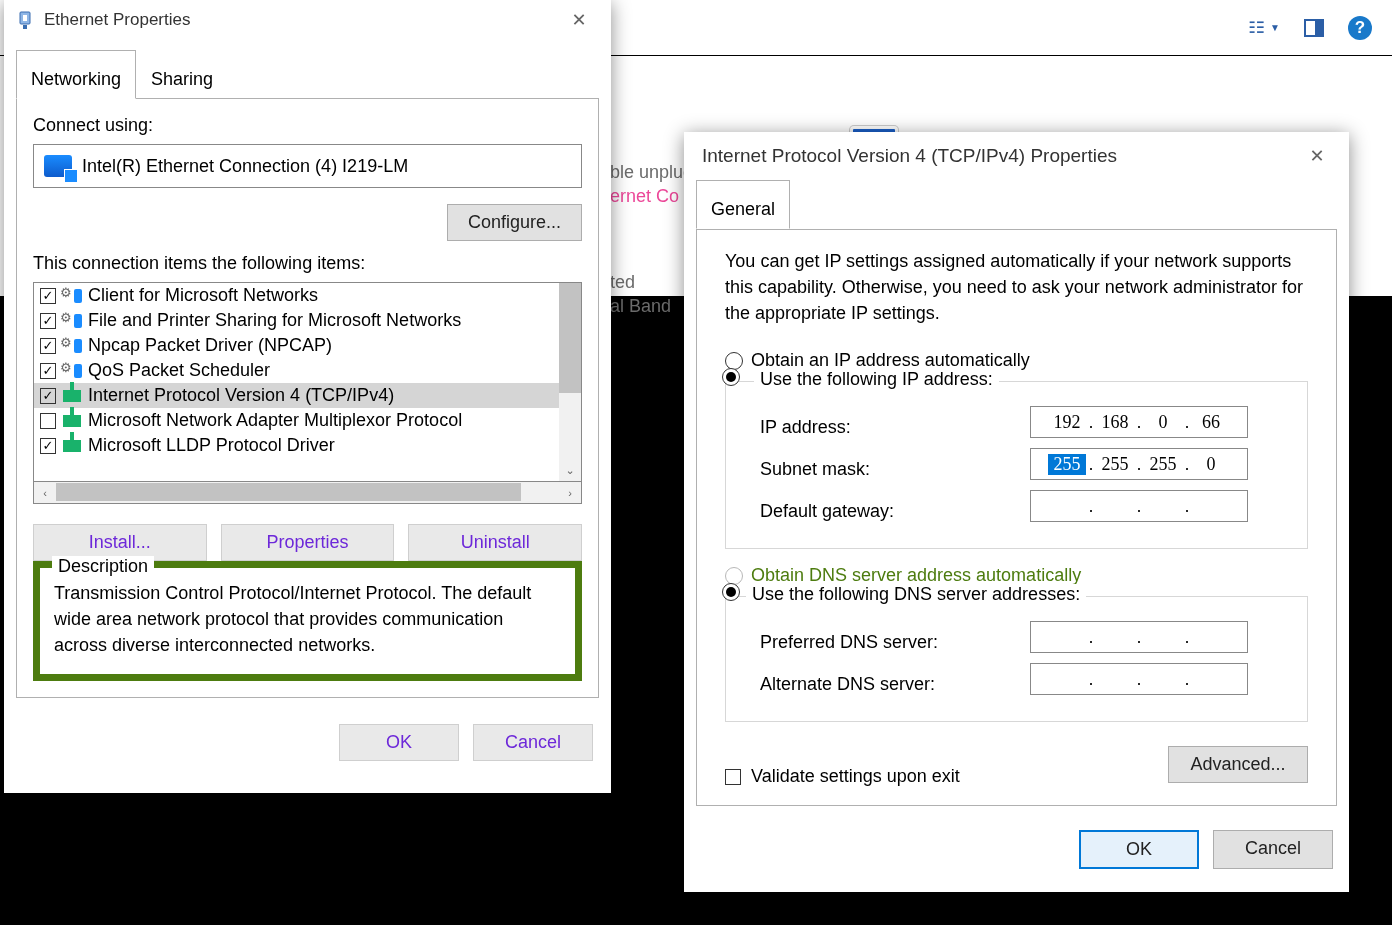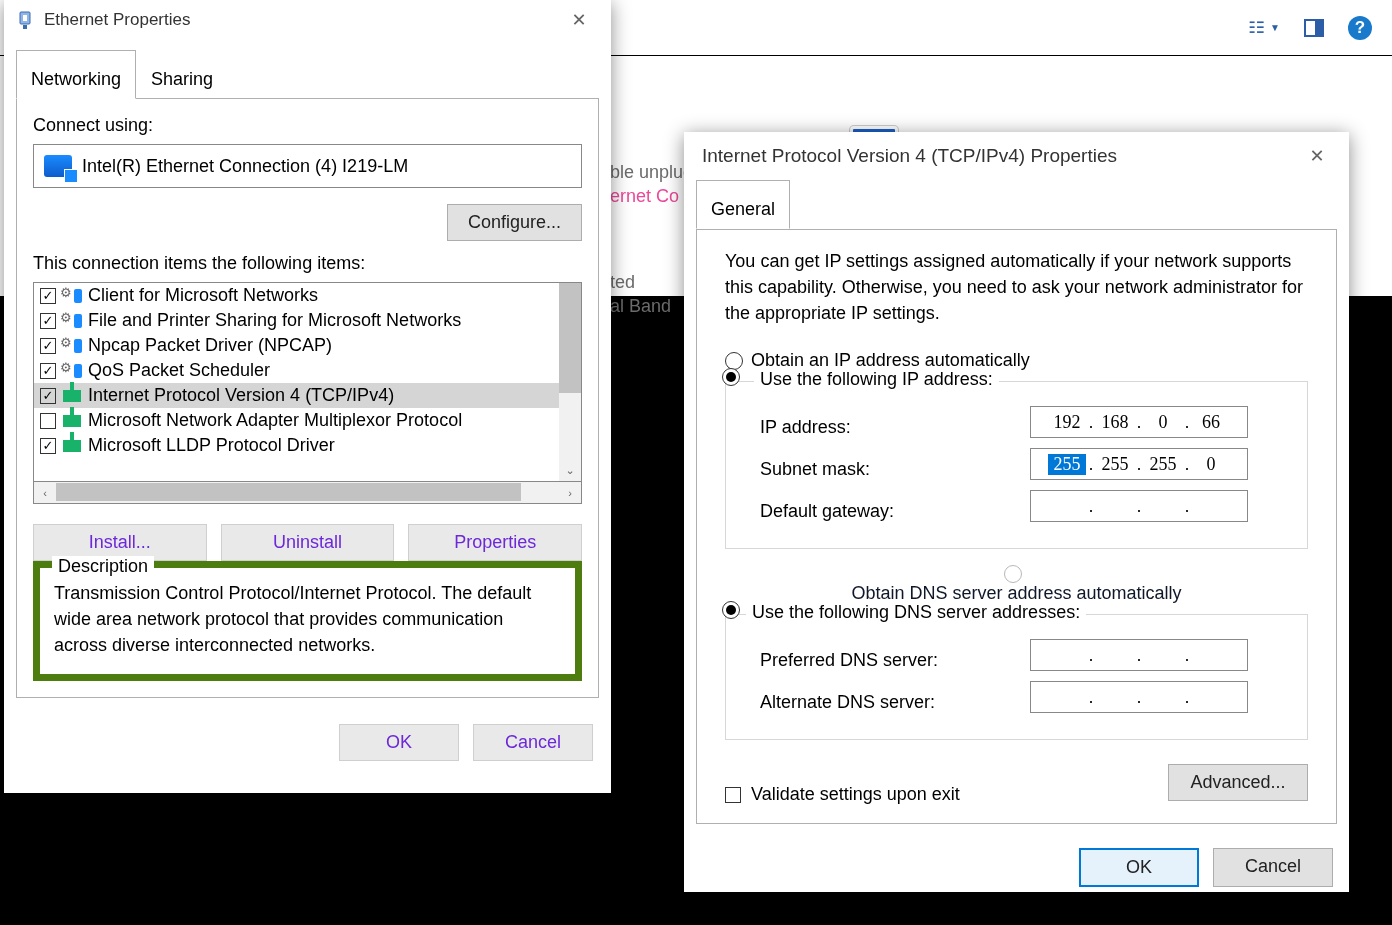--- a/index.html
+++ b/index.html
@@ -61,21 +61,21 @@
   .desc-text { font-size:18px; line-height:1.45; }
   .footer-btns { display:flex; justify-content:flex-end; gap:14px; padding:16px 18px 0; margin-top:10px; }
 
   
   .dlg2 { position:absolute; left:684px; top:132px; width:665px; height:760px; background:#fff; box-shadow:0 3px 18px rgba(0,0,0,.45); }
   .dlg2 .titlebar { padding-left:18px; height:48px; font-size:19px; }
   .radio { width:18px; height:18px; border:1px solid #333; border-radius:50%; display:inline-flex; align-items:center; justify-content:center; margin-right:8px; flex:0 0 18px; }
   .radio.checked::after { content:""; width:10px; height:10px; background:#000; border-radius:50%; }
   .radio.disabled { border-color:#b8b8b8; }
   .radio-row { display:flex; align-items:center; font-size:18px; margin:6px 0; }
-  .radio-row.disabled { color:#0f172a;flex-direction:column; }
+  .radio-row.disabled { color:#4d7c0f; }
   .gbox { border:1px solid #d7d7d7; padding:14px 14px 16px; margin:10px 0 16px; position:relative; }
   .gbox .glegend { position:absolute; top:-13px; left:10px; background:#fff; padding:0 6px; font-size:18px; }
   .gbox .inner-radio { position:absolute; top:-14px; left:-4px; }
   .field-row { display:flex; align-items:flex-end; margin:10px 0 10px 20px; font-size:18px; }
   .field-row .flabel { width:270px; }
   .ipedit { border:1px solid #888; width:218px; height:32px; display:flex; align-items:center; justify-content:center; gap:2px; font-size:18px; letter-spacing:0; }
   .ipedit .oct { display:inline-block; width:38px; text-align:center;font-family:Liberation Serif, serif; }
   .ipedit .dot { display:inline-block; width:6px; text-align:center; }
   .oct.sel { background:#0078d7; color:#fff; }
   .chkrow { display:flex; align-items:center; gap:10px; font-size:18px; margin-top:24px; }
@@ -218,22 +218,22 @@
         </div>
       </div>
     <div class="hscroll">
       <div class="sb" style="left:0;">‹</div>
       <div class="hthumb"></div>
       <div class="sb" style="right:0;">›</div>
     </div>
 
     <div class="row3">
       <div class="btn disabled" style="flex:1;">Install...</div>
+      <div class="btn disabled" style="flex:1;">Properties</div>
       <div class="btn disabled" style="flex:1;">Uninstall</div>
-      <div class="btn disabled" style="flex:1;">Properties</div>
     </div>
 
     <div class="fieldset">
       <div class="legend">Description</div>
       <div class="desc-text">Transmission Control Protocol/Internet Protocol. The default wide area network protocol that provides communication across diverse interconnected networks.</div>
     </div>
   </div>
 
   <div class="footer-btns">
     <div class="btn disabled">OK</div>

